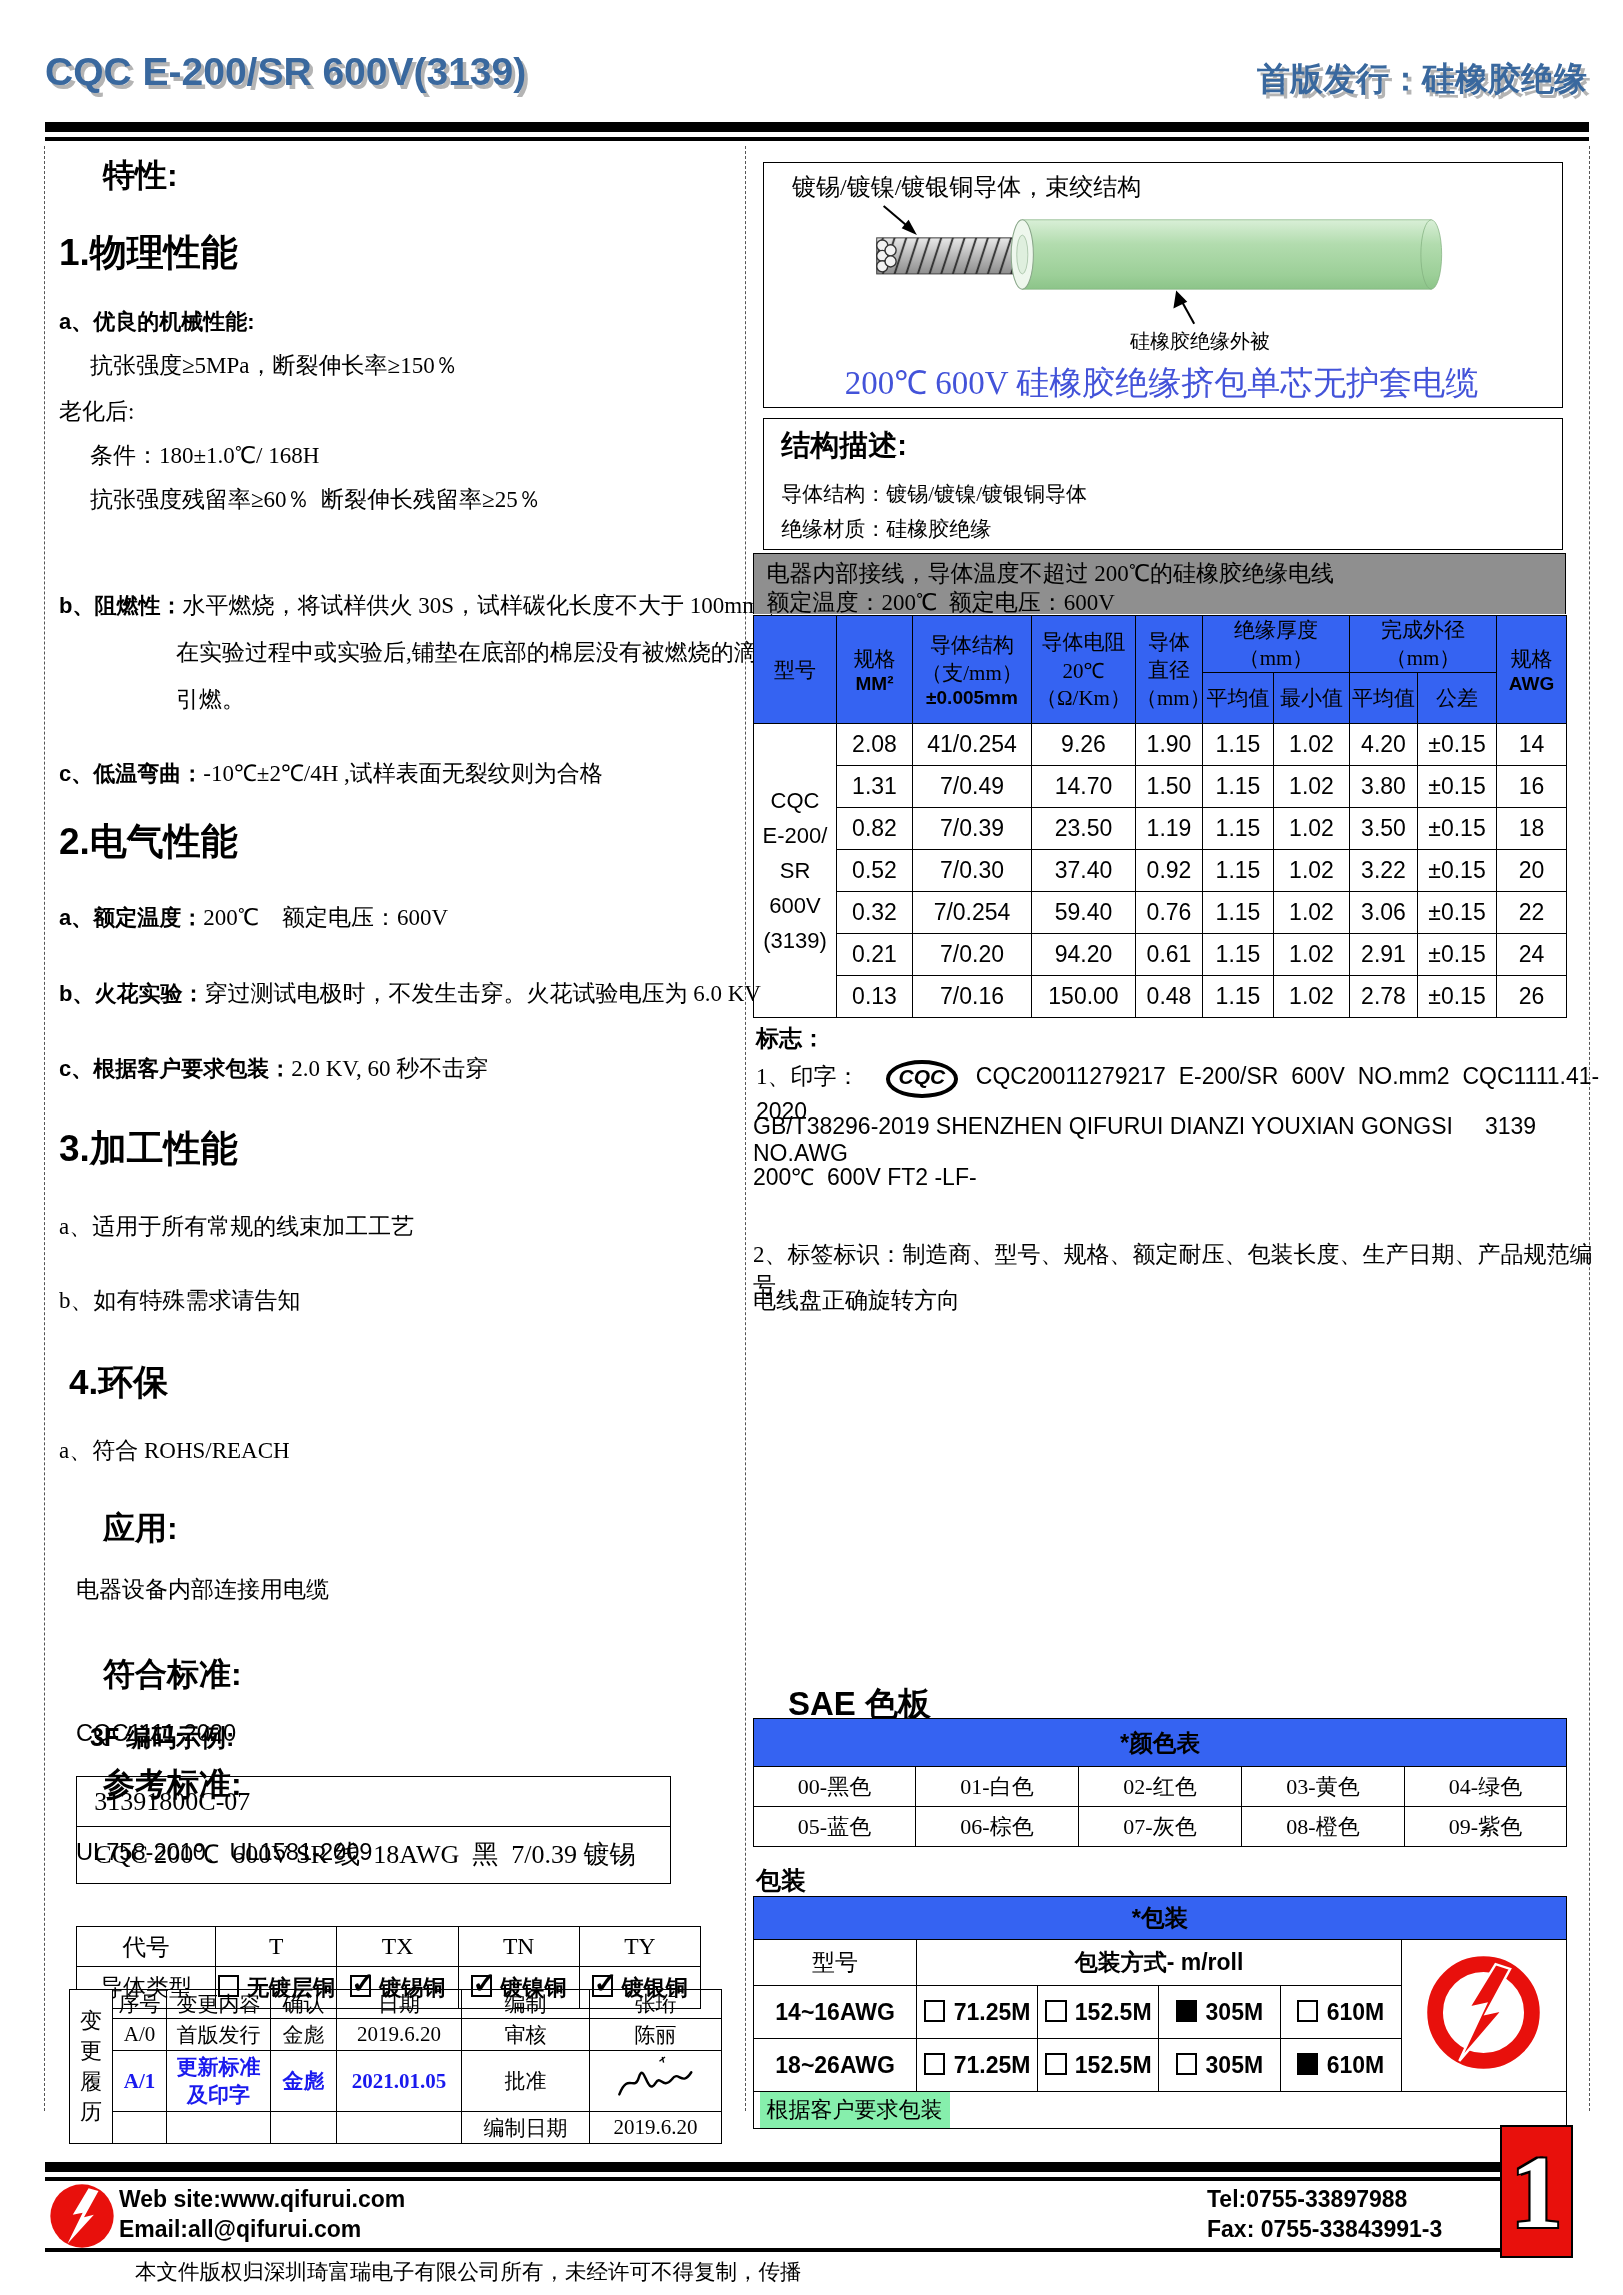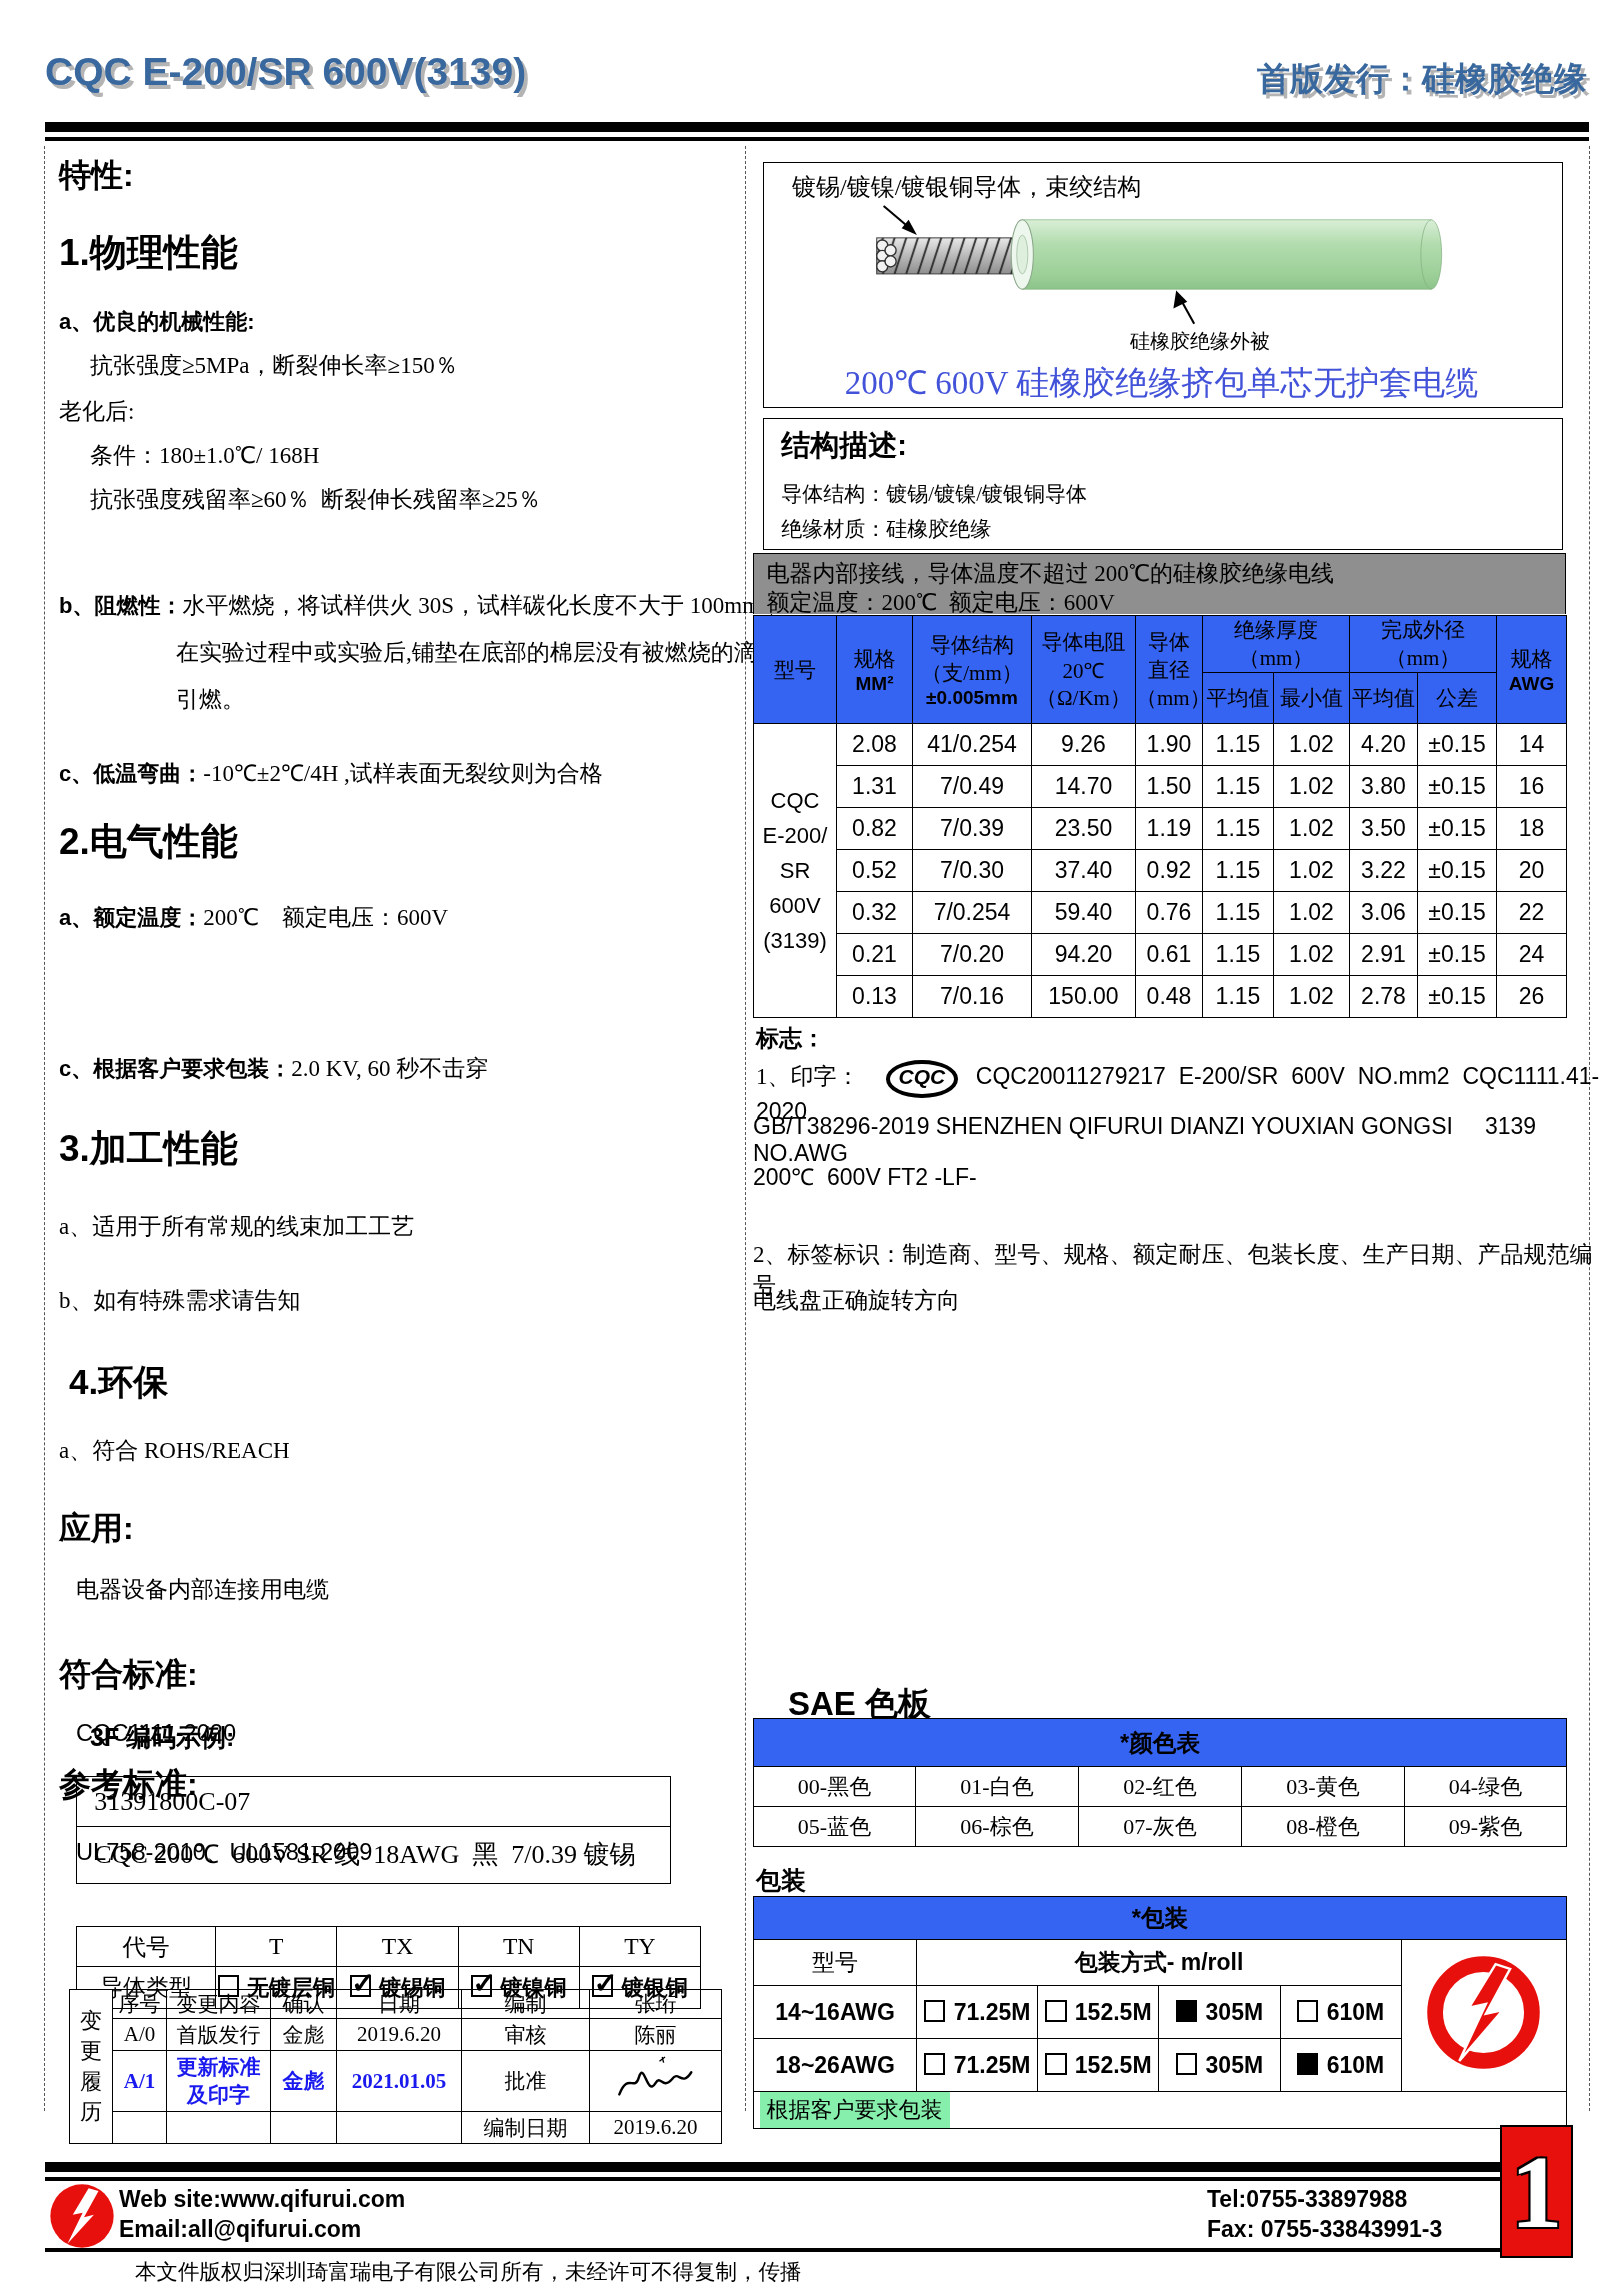--- a/index.html
+++ b/index.html
@@ -8,21 +8,21 @@
   .abs{position:absolute;}
   .sans{font-family:"Liberation Sans",sans-serif;}
   .serif{font-family:"Liberation Serif",serif;}
   .b{font-weight:700;}
   .pre{white-space:pre-wrap;}
   .hline{position:absolute;background:#000;}
   .vdash{position:absolute;width:0;border-left:1.4px dashed #555;}
   .headline{font-family:"Liberation Sans",sans-serif;font-weight:800;color:#39689e;
             text-shadow:3.5px 3.5px 0 #b4b4b4;letter-spacing:0px;}
   .sec-big{font-family:"Liberation Sans",sans-serif;font-weight:800;font-size:37px;}
-  .sec-mid{font-family:"Liberation Sans",sans-serif;font-weight:800;font-size:32px;}
+  .sec-mid{font-family:"Liberation Sans",sans-serif;font-weight:800;font-size:32px;margin-left:44px;}
   .body-line{font-size:23px;}
   .lbl{font-weight:700;font-family:"Liberation Sans",sans-serif;font-size:22px;}
   .grid{border-collapse:collapse;table-layout:fixed;}
   .grid td{border:1.4px solid #000;text-align:center;vertical-align:middle;padding:0;overflow:hidden;}
   .bluehead td, td.bluehead{background:#3563f2;}
   .spec-table td{font-family:"Liberation Sans",sans-serif;font-size:23px;}
   .spec-table thead td{font-family:"Liberation Serif",serif;font-size:21px;}
   .spec-table thead .hb{font-family:"Liberation Sans",sans-serif;font-weight:700;font-size:19px;}
   .model-cell div{font-family:"Liberation Sans",sans-serif;font-size:22px;margin:9px 0;}
   .cb{display:inline-block;width:17.3px;height:17.3px;border:2.1px solid #000;vertical-align:-2.1px;
@@ -71,20 +71,23 @@
   <div class="abs body-line" style="left:176px;top:684px;">引燃。</div>
 
   <div class="abs body-line" style="left:59px;top:756px;">
     <span class="lbl">c、低温弯曲：</span><span>-10℃±2℃/4H ,试样表面无裂纹则为合格</span>
   </div>
 
   <div class="abs sec-big" style="left:59px;top:817px;">2.电气性能</div>
   <div class="abs body-line" style="left:59px;top:902px;">
     <span class="lbl">a、额定温度：</span><span class="pre">200℃    额定电压：600V</span>
   </div>
+  <div class="abs body-line" style="left:59px;top:978px;">
+    <span class="lbl">b、火花实验：</span><span>穿过测试电极时，不发生击穿。火花试验电压为 6.0 KV</span>
+  </div>
   <div class="abs body-line" style="left:59px;top:1053px;">
     <span class="lbl">c、根据客户要求包装：</span><span>2.0 KV, 60 秒不击穿</span>
   </div>
 
   <div class="abs sec-big" style="left:59px;top:1124px;">3.加工性能</div>
   <div class="abs body-line" style="left:59px;top:1211px;">a、适用于所有常规的线束加工工艺</div>
   <div class="abs body-line" style="left:59px;top:1285px;">b、如有特殊需求请告知</div>
 
   <div class="abs sec-big" style="left:69px;top:1359px;font-size:35px;">4.环保</div>
   <div class="abs body-line" style="left:59px;top:1435px;">a、符合 ROHS/REACH</div>

